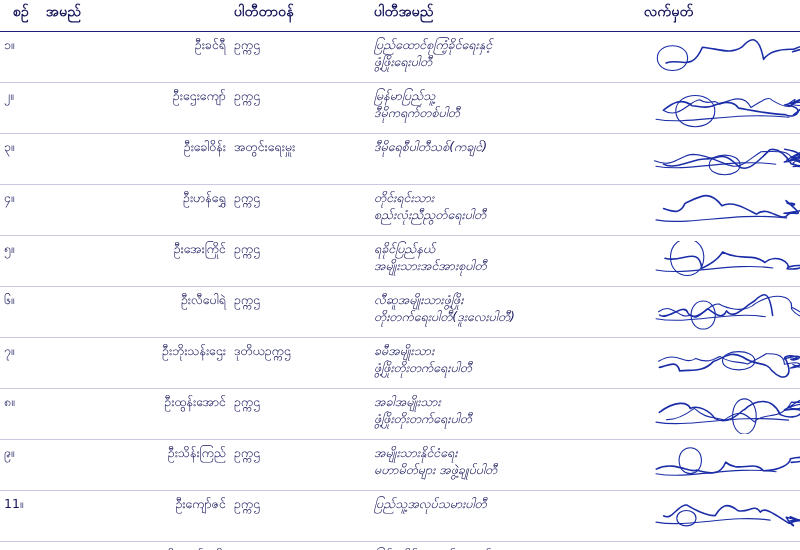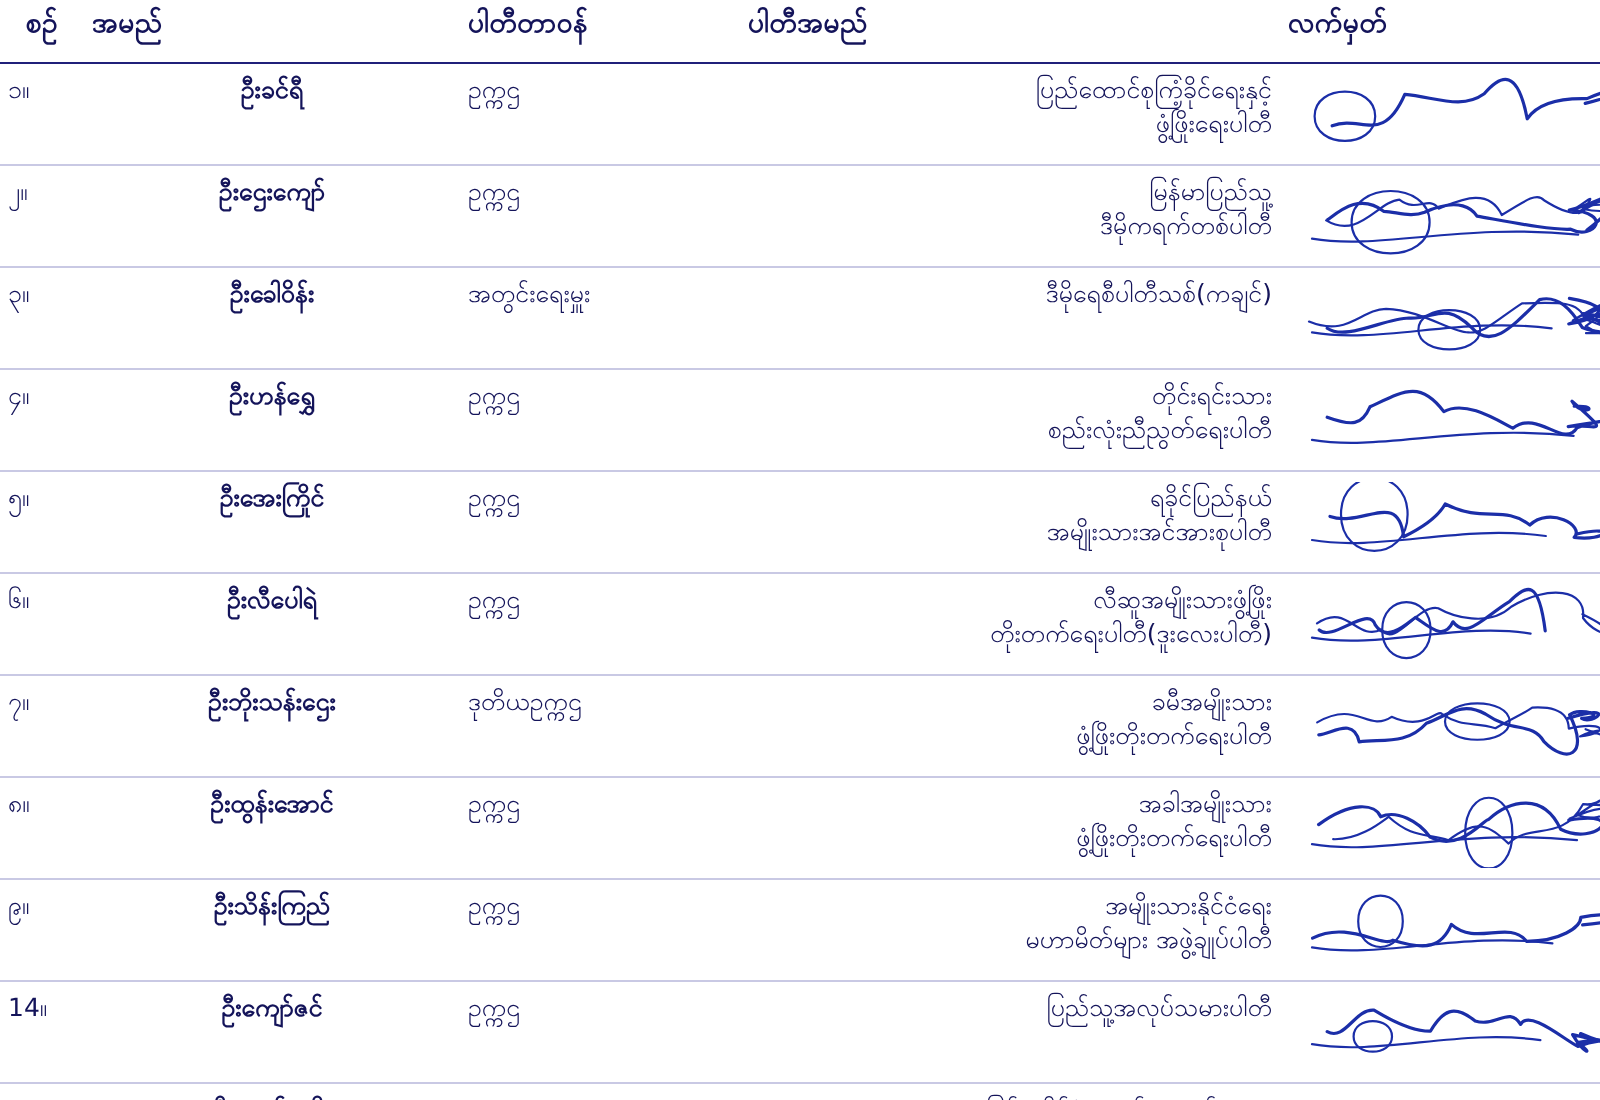--- a/index.html
+++ b/index.html
@@ -49,31 +49,31 @@
     vertical-align: top;
     line-height: 1.35;
     border-bottom: 1px solid #c9c9e4;
   }
   td.no {
     text-align: left;
     padding-left: 8px;
     white-space: nowrap;
   }
   td.name {
-    text-align: center;
+    text-align: right;
     padding-left: 10px;
     white-space: nowrap;
-    font-weight: bold;
   }
   td.rank {
     text-align: left;
   }
   td.party {
-    text-align: right;
+    text-align: left;
     padding-left: 10px;
+    font-style: italic;
   }
   td.sign {
     position: relative;
     height: 40px;
     padding: 0;
     border-bottom: 1px solid #c9c9e4;
   }
   .party-line { display: block; }
   .sig-wrap {
     position: relative;
@@ -275,21 +275,21 @@
             <div class="sig-wrap">
               <svg width="150" height="42" viewBox="0 0 150 42">
                 <path class="sig-path" d="M6.3 26.1 C23.8 17.1,40.9 30.9,46.4 27.1 C63.0 32.2,70.7 30.9,75.7 19.2 C88.1 30.4,104.2 16.5,113.4 27.7 C130.2 27.5,140.3 20.7,140.4 15.7 C158.6 11.8,164.0 18.1,141.3 19.4"></path>
                 <path class="sig-path thin" d="M29.1 17.6 C29.1 0.5,51.4 0.5,51.4 17.6 C51.4 34.8,29.1 34.8,29.1 17.6"></path>
                 <path class="sig-path thin" d="M6 30.7 C40 36.7, 80 22.7, 126.2 28.7"></path>
               </svg>
             </div>
           </td>
         </tr>
         <tr>
-          <td class="no">14။</td>
+          <td class="no">11။</td>
           <td class="name">ဦးကျော်ဇင်</td>
           <td class="rank">ဥက္ကဌ</td>
           <td class="party">
             <span class="party-line">ပြည်သူ့အလုပ်သမားပါတီ</span>
           </td>
           <td class="sign">
             <div class="sig-wrap">
               <svg width="150" height="42" viewBox="0 0 150 42">
                 <path class="sig-path" d="M13.6 21.8 C22.4 26.9,27.5 10.2,37.0 11.1 C53.4 21.0,60.8 21.7,65.2 21.6 C71.4 11.2,76.9 7.9,87.6 16.5 C98.1 19.8,104.6 8.7,110.3 18.2 C114.6 10.6,132.0 25.8,138.9 29.2 C155.9 22.6,165.9 30.5,136.3 23.3 C142.3 33.4,147.6 33.7,138.8 27.3 C153.2 23.5,165.6 33.4,140.3 22.8"></path>
                 <path class="sig-path thin" d="M26.8 24.2 C26.8 14.0,46.0 14.0,46.0 24.2 C46.0 34.4,26.8 34.4,26.8 24.2"></path>

